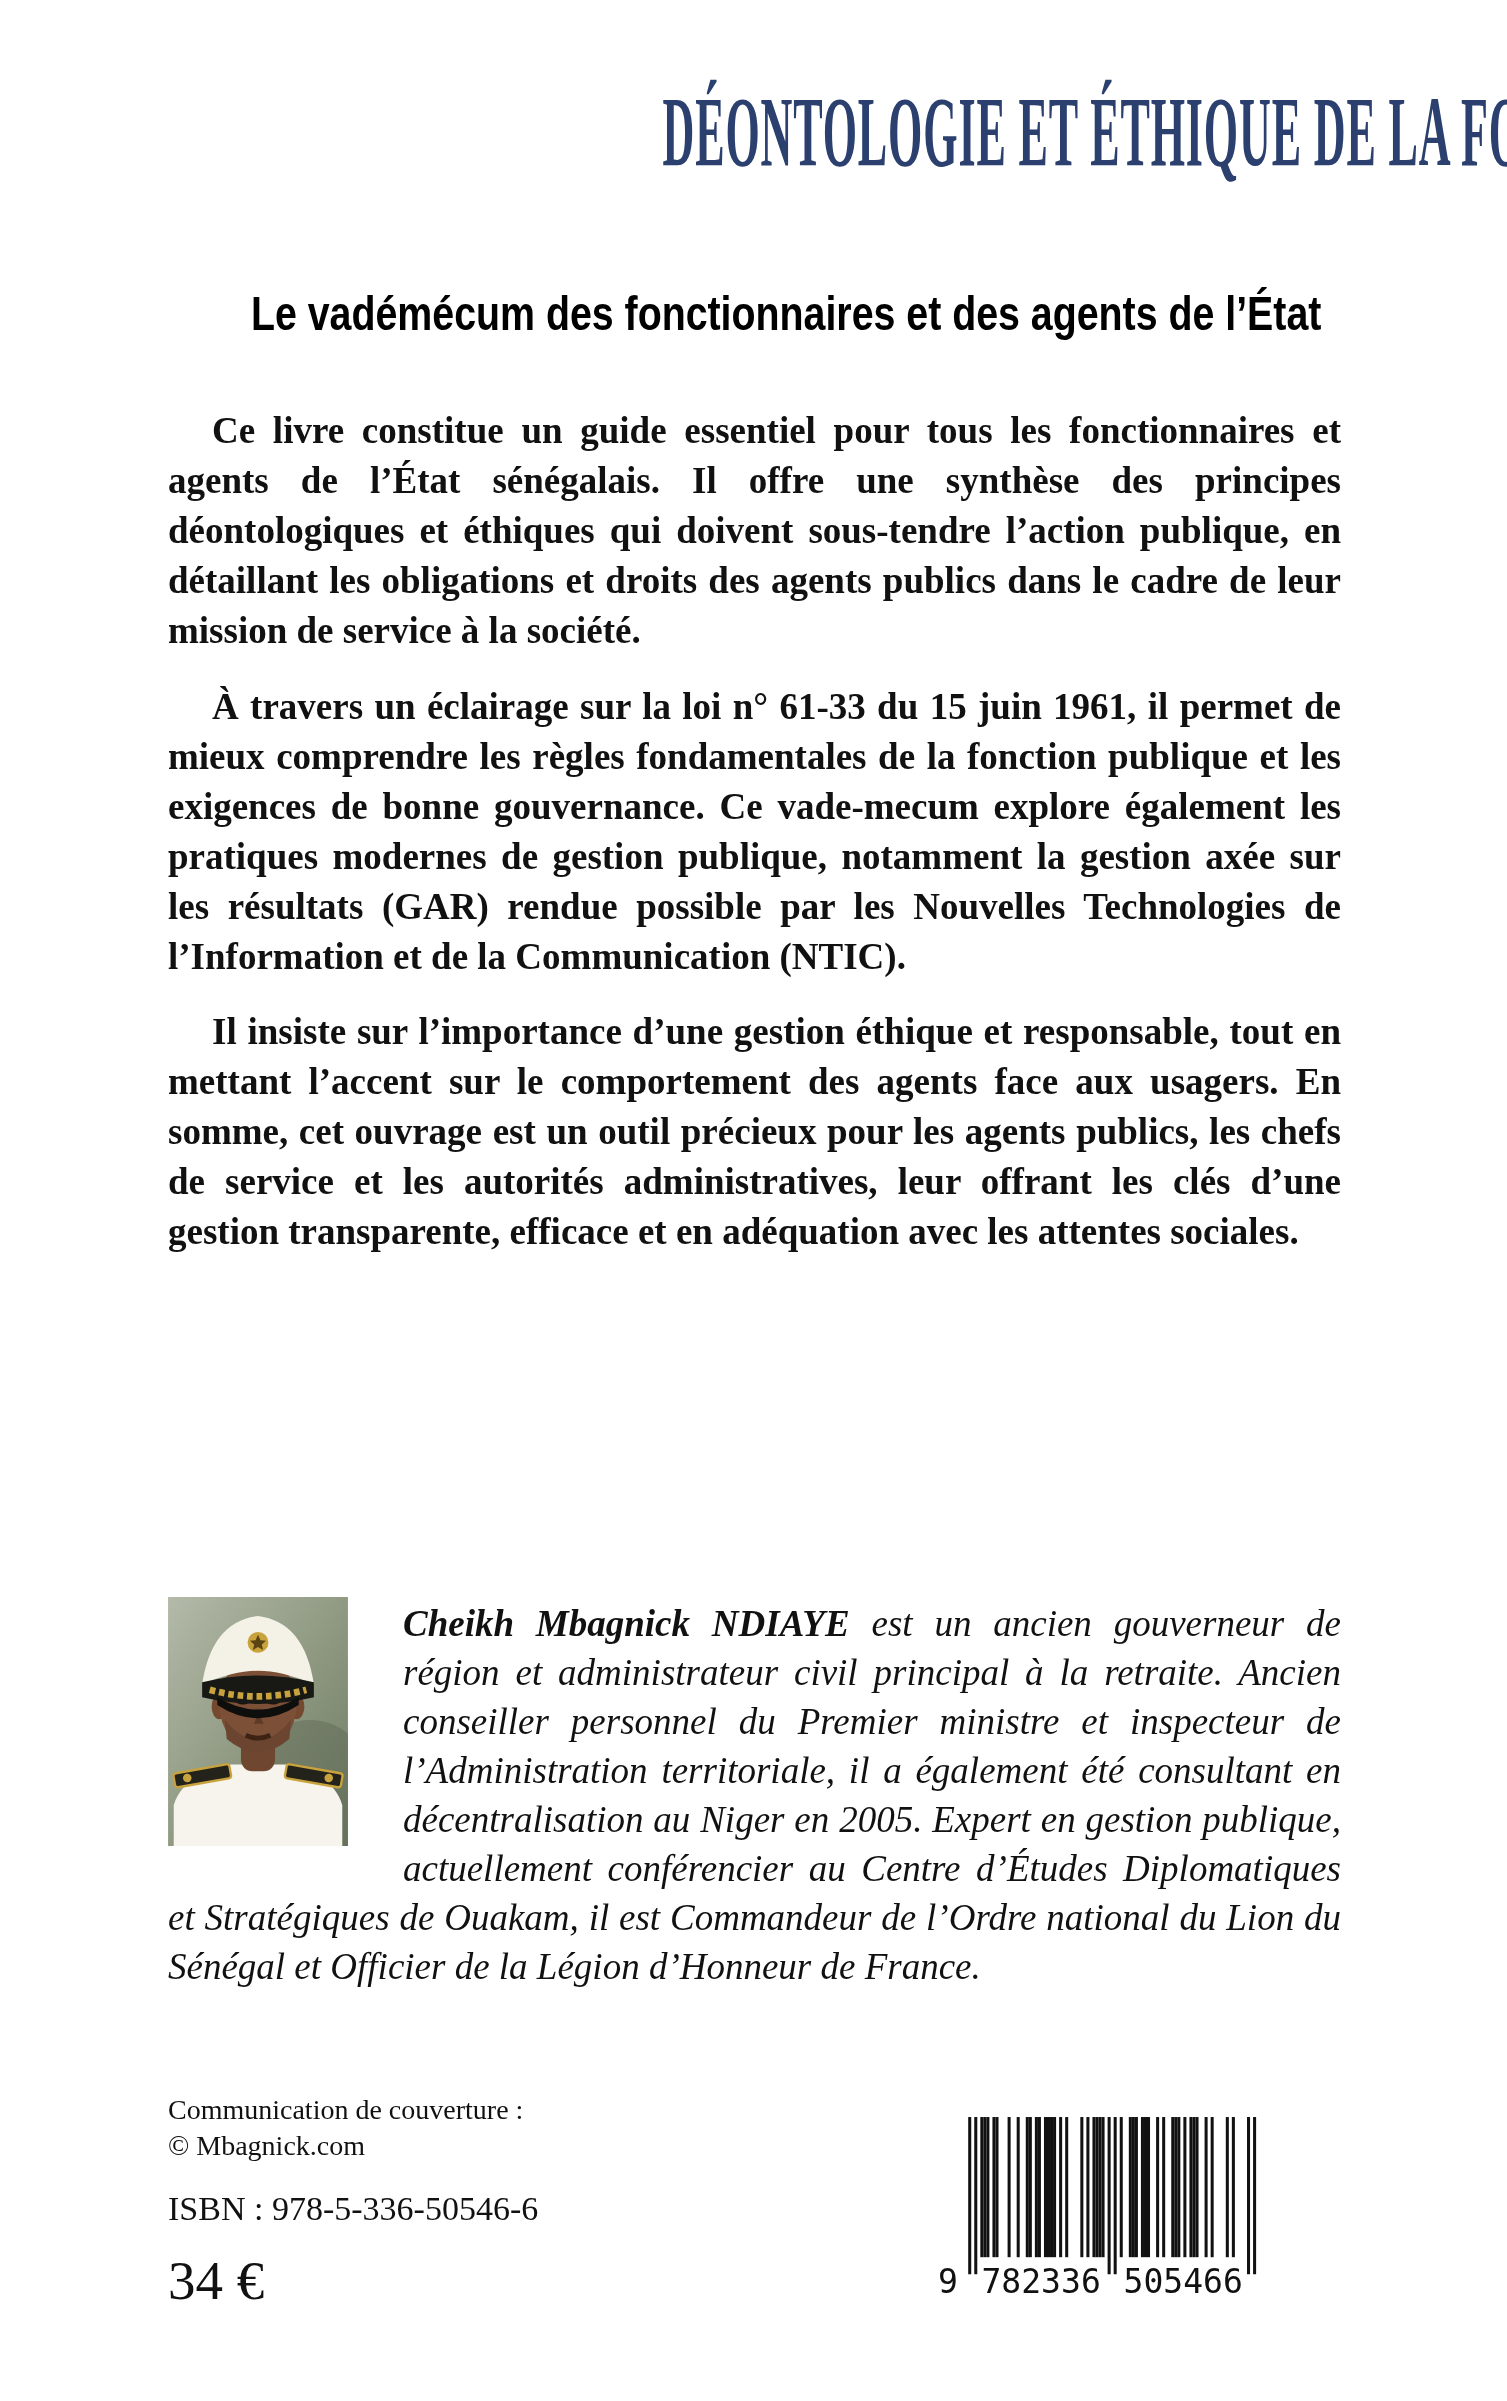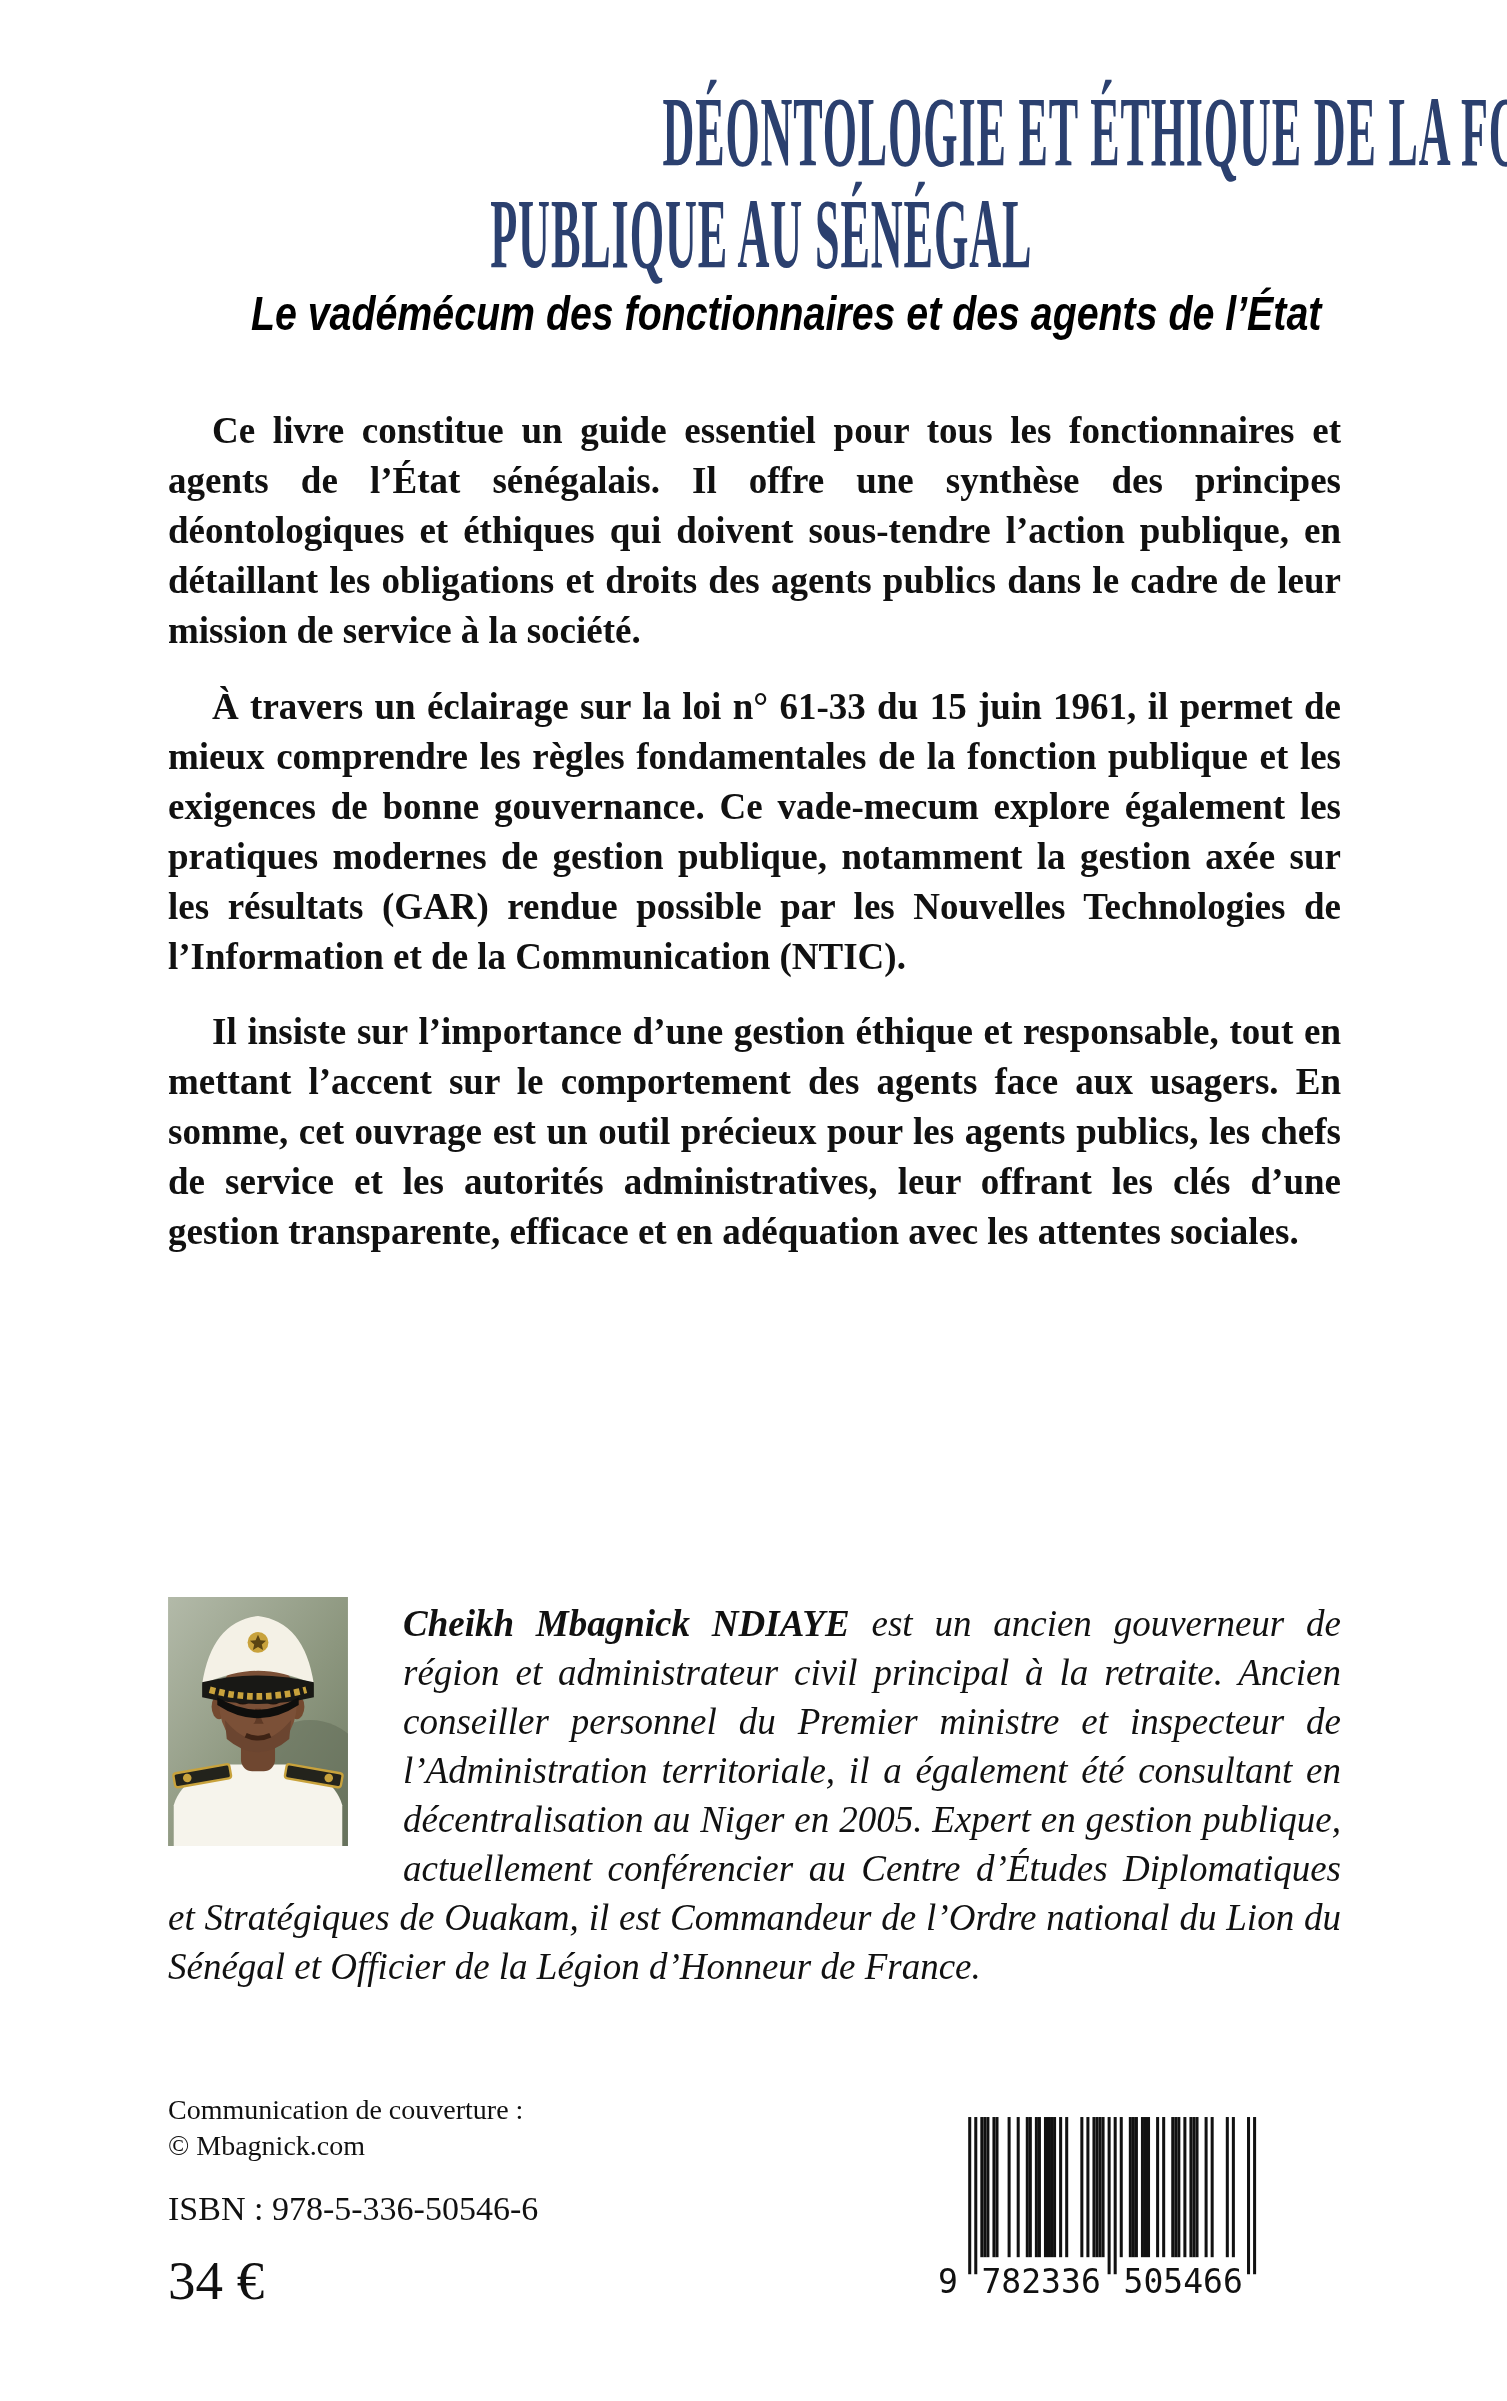--- a/index.html
+++ b/index.html
@@ -7,21 +7,21 @@
         font-family:"Liberation Serif",serif;color:#111111;}
 
   
   .title-block{position:absolute;top:95px;left:0;width:100%;text-align:center;line-height:74px;}
   .title-line{display:block;}
   .fit{display:inline-block;white-space:nowrap;transform-origin:50% 50%;}
   .title-line .fit{font-size:99px;font-weight:bold;color:#2b406f;letter-spacing:1.9px;}
 
   
   .subtitle-block{position:absolute;top:285px;left:0;width:100%;text-align:center;
-        font-family:"Liberation Sans",sans-serif;font-weight:bold;color:#000;font-style:italic;}
+        font-family:"Liberation Sans",sans-serif;font-weight:bold;color:#000;}
   .subtitle-block .fit{font-size:49px;}
 
   
   .body-block{position:absolute;top:406px;left:168px;width:1173px;
         font-size:37px;line-height:50px;text-align:justify;font-weight:bold;}
   .body-block p{margin:0 0 25.6px 0;text-indent:44px;}
   .body-block p:last-child{margin-bottom:12px;}
 
   
   .bio-block{position:absolute;top:1599px;left:168px;width:1173px;
@@ -39,21 +39,20 @@
   .barcode-svg{position:absolute;left:936px;top:2117px;width:322px;height:180px;}
   .bc-digit{font-family:"DejaVu Sans Mono",monospace;font-size:35px;fill:#111;}
 </style>
 </head>
 <body>
 
 <div class="page">
 
   <div class="title-block">
     <span class="title-line"><span class="fit" style="transform: translateX(13.2px) scaleX(0.445429);">DÉONTOLOGIE ET ÉTHIQUE DE LA FONCTION</span></span>
-    <span class="title-line"><span class="fit" style="transform: translateX(7.6px) scaleX(0.446775);">PUBLIQUE AU SÉNÉGAL</span></span>
   </div>
 
   <div class="subtitle-block">
     <span class="fit" style="transform: translateX(32px) scaleX(0.80226);">Le vadémécum des fonctionnaires et des agents de l’État</span>
   </div>
 
   <div class="body-block">
     <p>Ce livre constitue un guide essentiel pour tous les fonctionnaires et agents de l’État sénégalais. Il offre une synthèse des principes déontologiques et éthiques qui doivent sous-tendre l’action publique, en détaillant les obligations et droits des agents publics dans le cadre de leur mission de service à la société.</p>
     <p>À travers un éclairage sur la loi n° 61-33 du 15 juin 1961, il permet de mieux comprendre les règles fondamentales de la fonction publique et les exigences de bonne gouvernance. Ce vade-mecum explore également les pratiques modernes de gestion publique, notamment la gestion axée sur les résultats (GAR) rendue possible par les Nouvelles Technologies de l’Information et de la Communication (NTIC).</p>
     <p>Il insiste sur l’importance d’une gestion éthique et responsable, tout en mettant l’accent sur le comportement des agents face aux usagers. En somme, cet ouvrage est un outil précieux pour les agents publics, les chefs de service et les autorités administratives, leur offrant les clés d’une gestion transparente, efficace et en adéquation avec les attentes sociales.</p>

